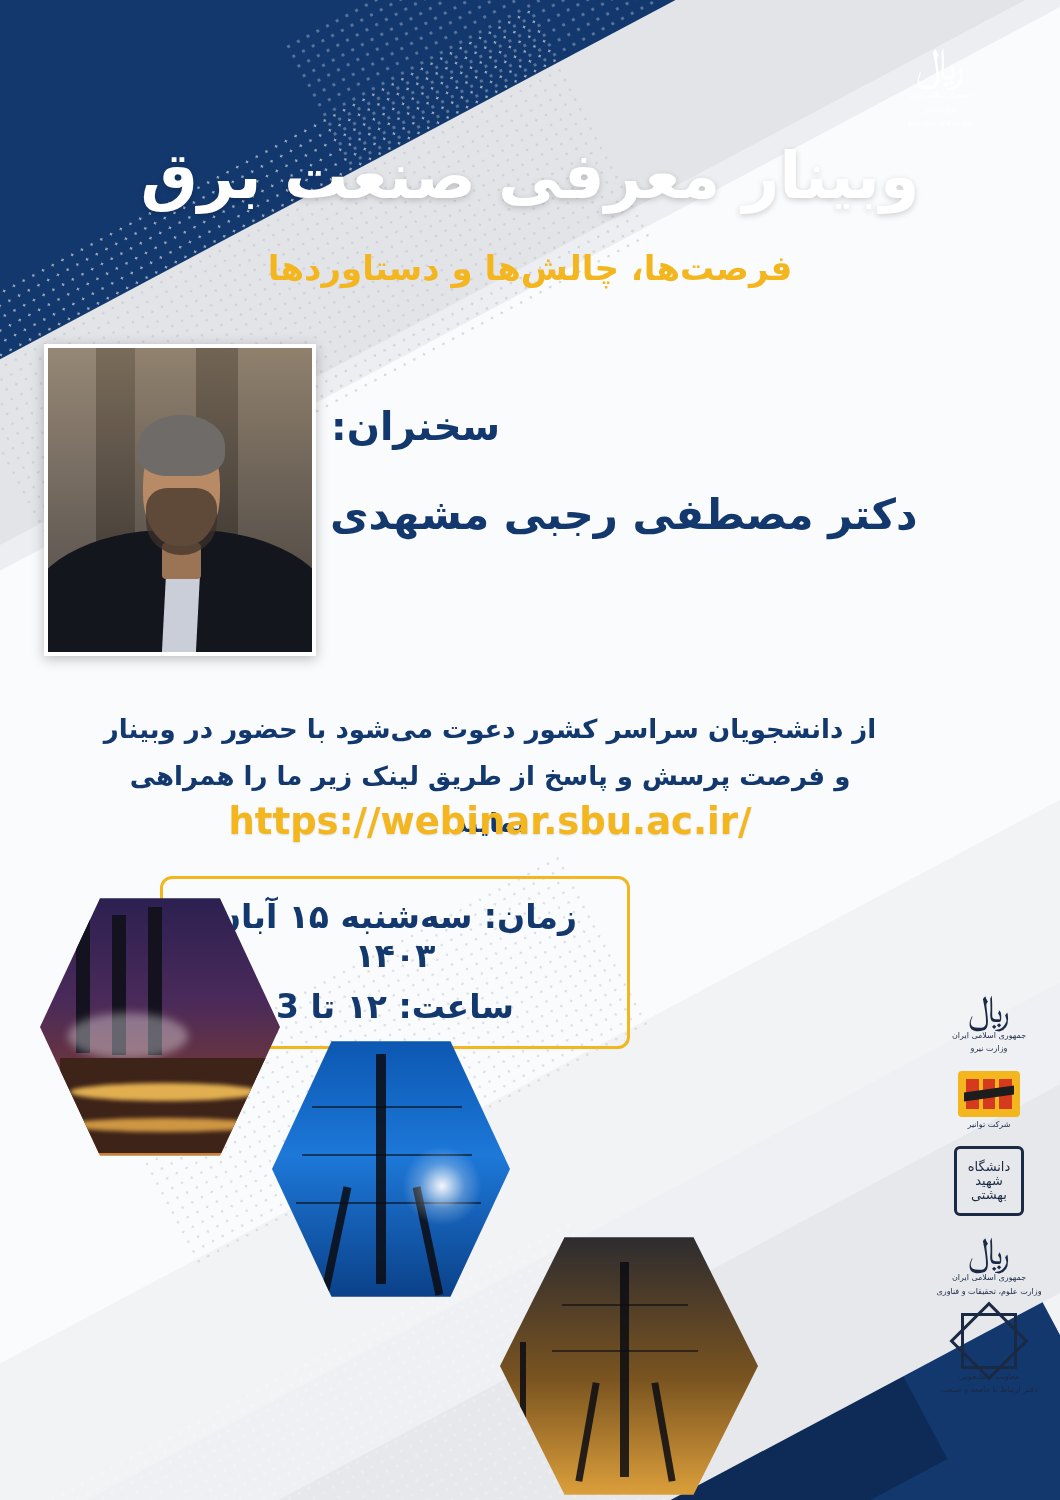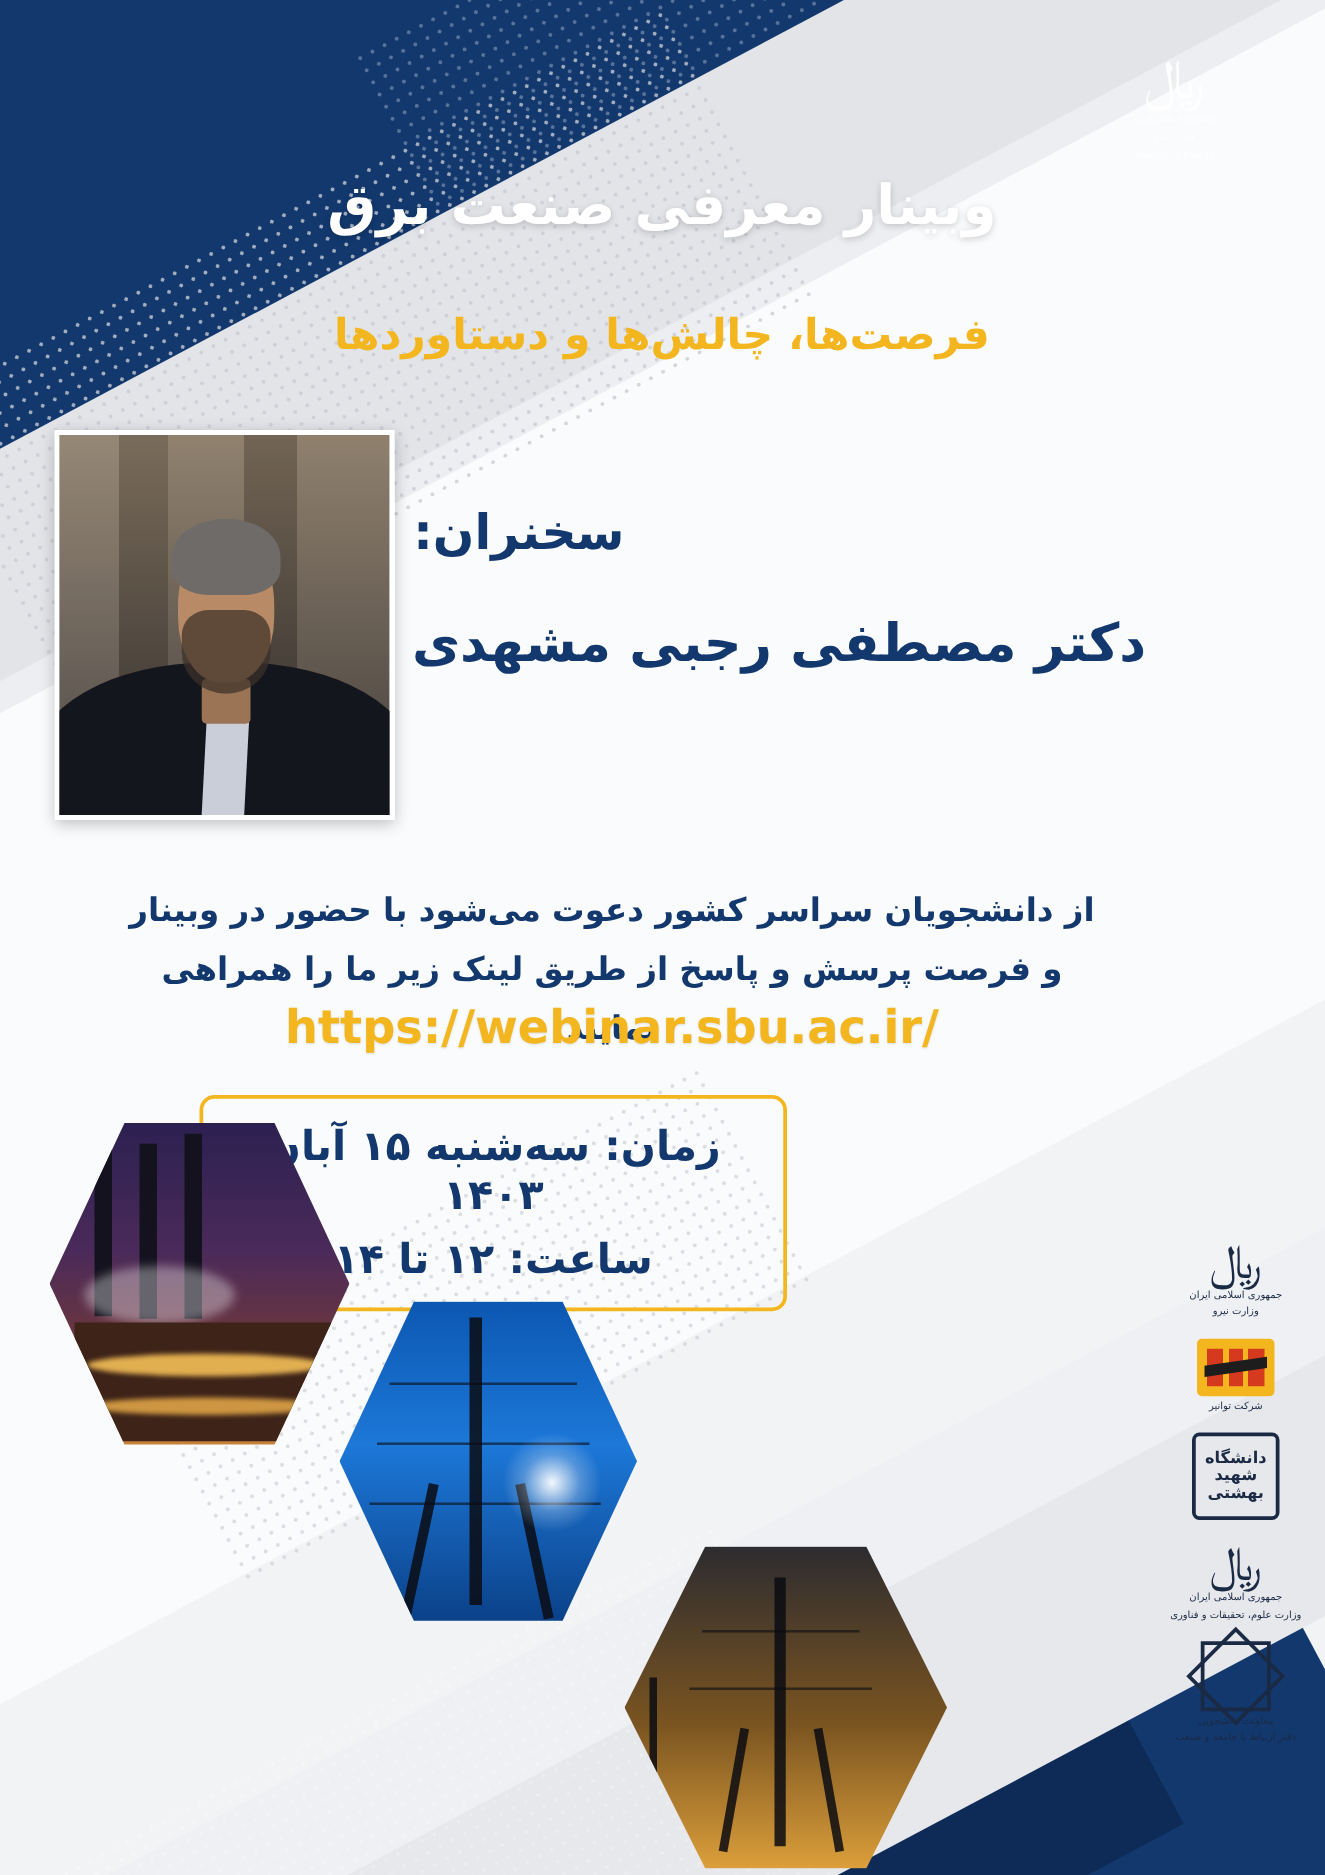--- a/index.html
+++ b/index.html
@@ -146,21 +146,21 @@
   .emblem-cap { font-size: 7px; line-height: 1.35; margin-top: 5px; opacity: .95; }
 
   
   .headline {
     position: absolute;
     top: 140px;
     right: 60px;
     left: 60px;
     text-align: center;
     color: #ffffff;
-    font-size: 44px;
+    font-size: 64px;
     font-weight: bold;
     line-height: 1.15;
     text-shadow: 0 2px 6px rgba(0,0,0,.18);
   }
   .subhead {
     position: absolute;
     top: 248px;
     right: 60px;
     left: 60px;
     text-align: center;
@@ -345,21 +345,21 @@
     content: "";
     position: absolute; left: 6px; top: 18px; width: 50px; height: 9px;
     background: #1d1d1d;
     transform: skewY(-8deg);
   }
   .sbu-mark {
     width: 70px; height: 70px; margin: 0 auto;
     border: 3px solid #1b2a44;
     border-radius: 6px;
     display: flex; align-items: center; justify-content: center;
-    font-size: 13px; font-weight: bold; line-height: 1.1;
+    font-size: 13px; font-weight: normal; line-height: 1.1;
     color: #1b2a44;
     padding: 4px;
   }
   .star-mark {
     width: 56px; height: 56px; margin: 0 auto;
     position: relative;
   }
   .star-mark::before, .star-mark::after {
     content:""; position:absolute; inset:0; border:3px solid #1b2a44;
   }
@@ -411,21 +411,21 @@
   <div class="speaker-name">دکتر مصطفی رجبی مشهدی</div>
 
   <div class="invite">
     <div>از دانشجویان سراسر کشور دعوت می‌شود با حضور در وبینار</div>
     <div>و فرصت پرسش و پاسخ از طریق لینک زیر ما را همراهی نمایند</div>
   </div>
   <div class="link">https://webinar.sbu.ac.ir/</div>
 
   <div class="datebox">
     <div class="line1">زمان: سه‌شنبه ۱۵ آبان ۱۴۰۳</div>
-    <div class="line2">ساعت: ۱۲ تا ۱۴</div>
+    <div class="line2">ساعت: ۱۲ تا 3</div>
   </div>
 
   <div class="hex hex-1">
     <div class="stack" style="left:36px; top:10px; width:14px; height:150px;"></div>
     <div class="stack" style="left:72px; top:22px; width:14px; height:140px;"></div>
     <div class="stack" style="left:108px; top:14px; width:14px; height:148px;"></div>
     <div class="plume" style="left:28px; top:120px; width:120px; height:46px;"></div>
     <div class="stack" style="left:20px; top:165px; width:210px; height:95px; background:#3d2318;"></div>
     <div class="plume" style="left:30px; top:190px; width:190px; height:18px; background:rgba(255,200,90,.85); filter:blur(2px);"></div>
     <div class="plume" style="left:30px; top:225px; width:190px; height:14px; background:rgba(255,190,80,.75); filter:blur(2px);"></div>

